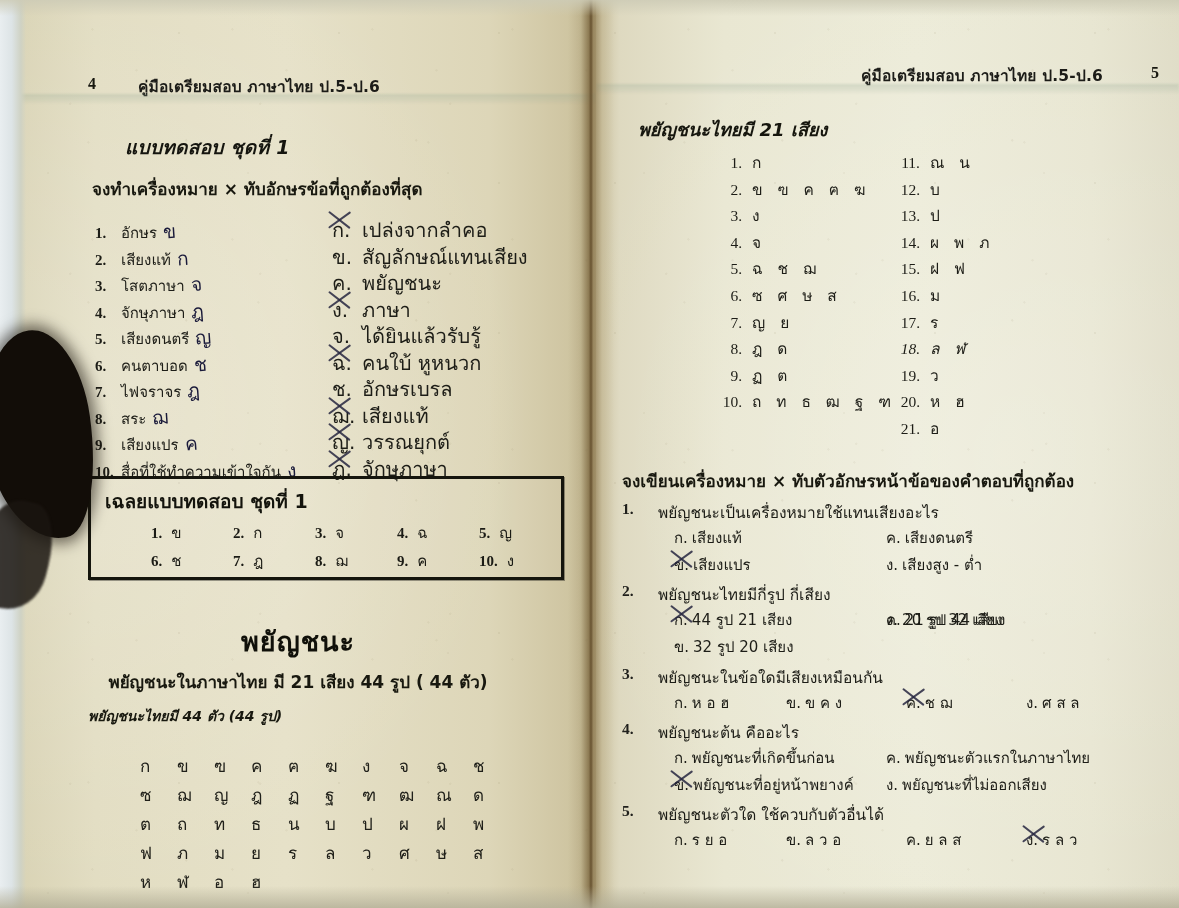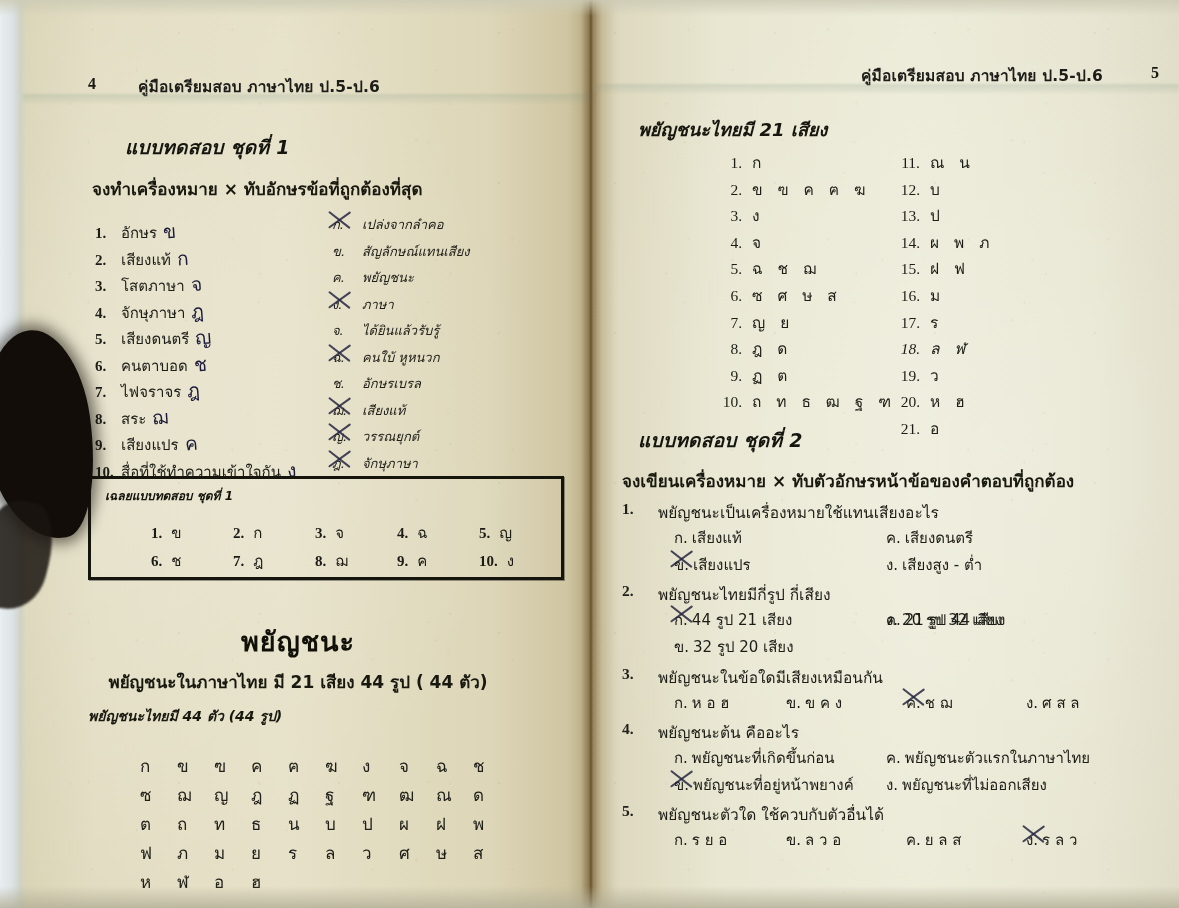--- a/index.html
+++ b/index.html
@@ -99,37 +99,37 @@
   }
   .instr{position:absolute;font-size:17px;font-weight:bold;color:#18180f;}
   
   .mrow{position:absolute;font-size:15px;color:#1d1d17;white-space:nowrap;}
   .mnum{display:inline-block;width:26px;font-family:"Liberation Serif",serif;font-weight:bold;font-size:15px;}
   .mtext{display:inline-block;}
   .hand{
     font-family:"Liberation Serif",serif;font-size:19px;color:#1a1a3a;
     display:inline-block;margin-left:6px;transform:rotate(-4deg);
   }
-  .crow{position:absolute;font-size:13px;color:#1d1d17;white-space:nowrap;font-style:italic;}
+  .crow{position:absolute;font-size:20px;color:#1d1d17;white-space:nowrap;}
   .clab{display:inline-block;width:30px;position:relative;}
   
   .xmark{position:absolute;left:-6px;top:-7px;width:28px;height:26px;pointer-events:none;}
   .xmark i{
     position:absolute;left:0;top:12px;display:block;width:27px;height:1.6px;
     background:#262640;opacity:.85;border-radius:1px;
   }
   .xmark i:first-child{transform:rotate(38deg);}
   .xmark i:last-child{transform:rotate(-36deg);}
   
   #answerbox{
     position:absolute;left:88px;top:476px;width:470px;height:98px;
     border:3px solid #15150d;background:rgba(255,255,255,.05);
     box-shadow:1px 1px 0 rgba(0,0,0,.35);
   }
-  #ab-title{position:absolute;left:14px;top:7px;font-size:12px;font-weight:bold;font-style:italic;color:#13130c;}
+  #ab-title{position:absolute;left:14px;top:7px;font-size:19px;font-weight:bold;color:#13130c;}
   .ab-row{position:absolute;font-size:15px;color:#1b1b15;white-space:nowrap;}
   .ab-cell{display:inline-block;width:82px;}
   .ab-n{font-family:"Liberation Serif",serif;font-weight:bold;}
   .ab-v{margin-left:9px;}
   
   #cons-title{
     position:absolute;left:0;right:0;top:620px;text-align:center;
     font-size:27px;font-weight:bold;color:#101009;letter-spacing:1px;
   }
   #cons-sub{
@@ -257,21 +257,20 @@
         <div class="srow thai" style="left: 290px; top: 229.8px;"><span class="snum">14.</span><span class="sval">ผ พ ภ</span></div>
         <div class="srow thai" style="left: 290px; top: 256.4px;"><span class="snum">15.</span><span class="sval">ฝ ฟ</span></div>
         <div class="srow thai" style="left: 290px; top: 283px;"><span class="snum">16.</span><span class="sval">ม</span></div>
         <div class="srow thai" style="left: 290px; top: 309.6px;"><span class="snum">17.</span><span class="sval">ร</span></div>
         <div class="srow thai" style="left: 290px; top: 336.2px; font-style: italic;"><span class="snum">18.</span><span class="sval">ล ฬ</span></div>
         <div class="srow thai" style="left: 290px; top: 362.8px;"><span class="snum">19.</span><span class="sval">ว</span></div>
         <div class="srow thai" style="left: 290px; top: 389.4px;"><span class="snum">20.</span><span class="sval">ห ฮ</span></div>
         <div class="srow thai" style="left: 290px; top: 416px;"><span class="snum">21.</span><span class="sval">อ</span></div>
       </div>
 
-    <div class="sec-title thai" style="left:42px;top:425px;">แบบทดสอบ ชุดที่ 2</div>
     <div class="instr thai" style="left:26px;top:467px;">จงเขียนเครื่องหมาย × ทับตัวอักษรหน้าข้อของคำตอบที่ถูกต้อง</div>
 
     <div id="quiz2">
         <div class="qnum thai" style="left: 26px; top: 500px;">1.</div>
         <div class="qrow thai" style="left: 62px; top: 500px;">พยัญชนะเป็นเครื่องหมายใช้แทนเสียงอะไร</div>
         <div class="opt thai" style="left: 78px; top: 526px;"><span class="optlab">ก.</span><span>เสียงแท้</span></div>
         <div class="opt thai" style="left: 290px; top: 526px;"><span class="optlab">ค.</span><span>เสียงดนตรี</span></div>
         <div class="opt thai" style="left: 78px; top: 553px;"><span class="optlab">ข.<span class="xmark">
               <i></i>
               <i></i>

